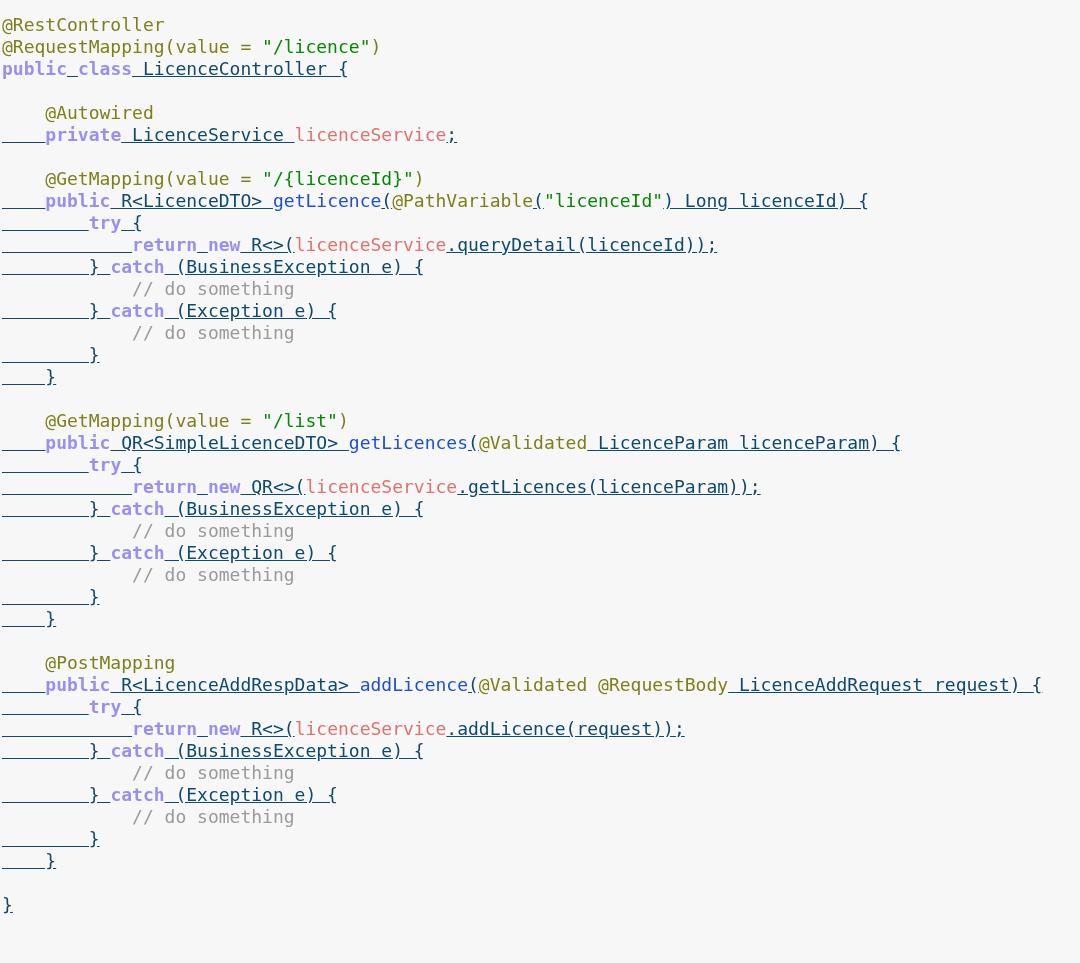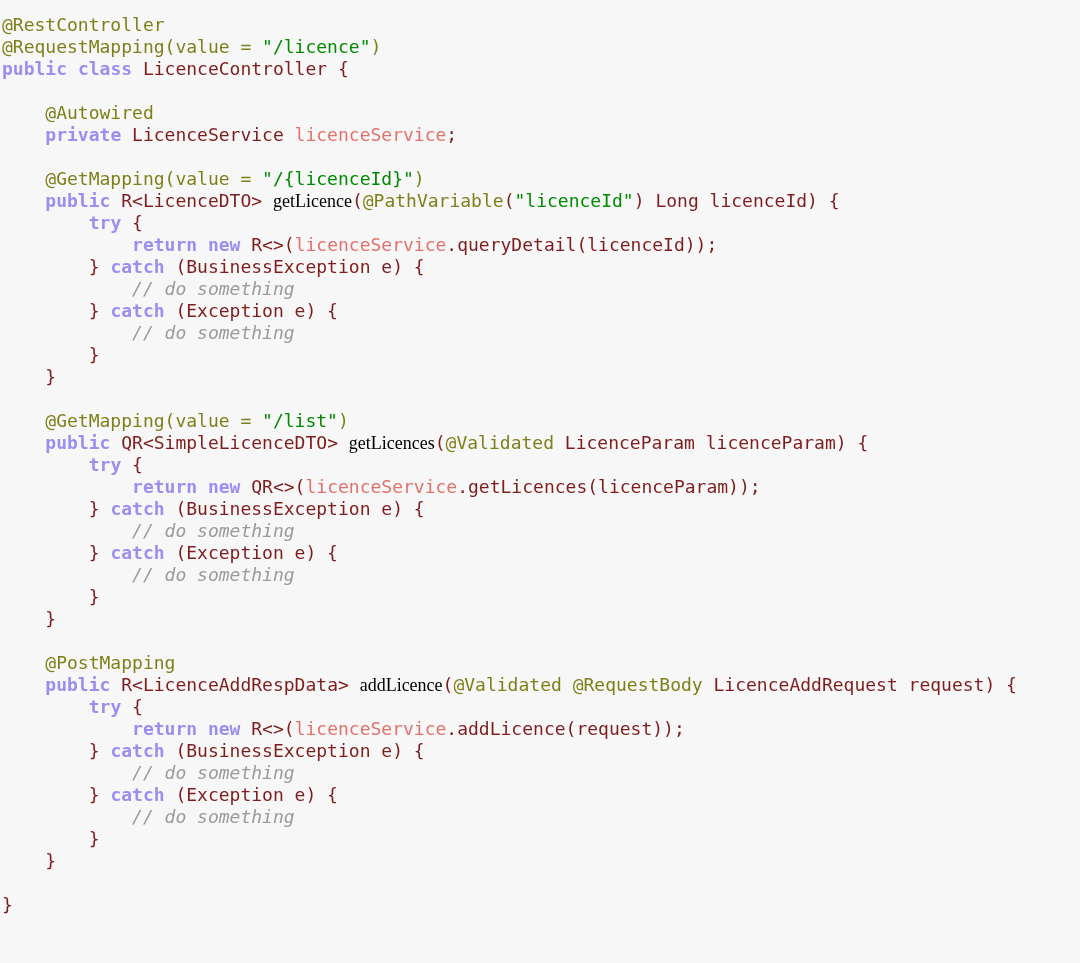--- a/index.html
+++ b/index.html
@@ -18,24 +18,24 @@
     padding: 14px 0 0 2px;
     font-size: 18px;
     line-height: 22px;
     letter-spacing: 0px;
     white-space: pre;
     color: #2b2b2b;
     -webkit-font-smoothing: antialiased;
   }
   .ln { display: block; height: 22px; white-space: pre; }
   
-  .t-plain { color: #7f1d1d; }
+  .t-plain { color: #0c4a6e; text-decoration: underline; }
   .t-kw    { color: #9a8ef0; font-weight: bold; }
   .t-anno  { color: #7f7f19; }
   .t-str   { color: #008a00; }
-  .t-decl  { color: #000000; font-family: Liberation Serif, serif; }
+  .t-decl  { color: #1d4ed8; }
   .t-field { color: #e0726b; }
-  .t-cmt   { color: #9a9a9a; font-style: italic; }
+  .t-cmt   { color: #9a9a9a; }
 </style>
 </head>
 <body style="background: rgb(247, 247, 247);">
 
 <div id="code-block"><span class="ln"><span class="t-anno">@RestController</span></span><span class="ln"><span class="t-anno">@RequestMapping(value = </span><span class="t-str">"/licence"</span><span class="t-anno">)</span></span><span class="ln"><span class="t-kw">public</span><span class="t-plain"> </span><span class="t-kw">class</span><span class="t-plain"> LicenceController {</span></span><span class="ln">&nbsp;</span><span class="ln"><span class="t-anno">    @Autowired</span></span><span class="ln"><span class="t-plain">    </span><span class="t-kw">private</span><span class="t-plain"> LicenceService </span><span class="t-field">licenceService</span><span class="t-plain">;</span></span><span class="ln">&nbsp;</span><span class="ln"><span class="t-anno">    @GetMapping(value = </span><span class="t-str">"/{licenceId}"</span><span class="t-anno">)</span></span><span class="ln"><span class="t-plain">    </span><span class="t-kw">public</span><span class="t-plain"> R&lt;LicenceDTO&gt; </span><span class="t-decl">getLicence</span><span class="t-plain">(</span><span class="t-anno">@PathVariable</span><span class="t-plain">(</span><span class="t-str">"licenceId"</span><span class="t-plain">) Long licenceId) {</span></span><span class="ln"><span class="t-plain">        </span><span class="t-kw">try</span><span class="t-plain"> {</span></span><span class="ln"><span class="t-plain">            </span><span class="t-kw">return</span><span class="t-plain"> </span><span class="t-kw">new</span><span class="t-plain"> R&lt;&gt;(</span><span class="t-field">licenceService</span><span class="t-plain">.queryDetail(licenceId));</span></span><span class="ln"><span class="t-plain">        } </span><span class="t-kw">catch</span><span class="t-plain"> (BusinessException e) {</span></span><span class="ln"><span class="t-cmt">            // do something</span></span><span class="ln"><span class="t-plain">        } </span><span class="t-kw">catch</span><span class="t-plain"> (Exception e) {</span></span><span class="ln"><span class="t-cmt">            // do something</span></span><span class="ln"><span class="t-plain">        }</span></span><span class="ln"><span class="t-plain">    }</span></span><span class="ln">&nbsp;</span><span class="ln"><span class="t-anno">    @GetMapping(value = </span><span class="t-str">"/list"</span><span class="t-anno">)</span></span><span class="ln"><span class="t-plain">    </span><span class="t-kw">public</span><span class="t-plain"> QR&lt;SimpleLicenceDTO&gt; </span><span class="t-decl">getLicences</span><span class="t-plain">(</span><span class="t-anno">@Validated</span><span class="t-plain"> LicenceParam licenceParam) {</span></span><span class="ln"><span class="t-plain">        </span><span class="t-kw">try</span><span class="t-plain"> {</span></span><span class="ln"><span class="t-plain">            </span><span class="t-kw">return</span><span class="t-plain"> </span><span class="t-kw">new</span><span class="t-plain"> QR&lt;&gt;(</span><span class="t-field">licenceService</span><span class="t-plain">.getLicences(licenceParam));</span></span><span class="ln"><span class="t-plain">        } </span><span class="t-kw">catch</span><span class="t-plain"> (BusinessException e) {</span></span><span class="ln"><span class="t-cmt">            // do something</span></span><span class="ln"><span class="t-plain">        } </span><span class="t-kw">catch</span><span class="t-plain"> (Exception e) {</span></span><span class="ln"><span class="t-cmt">            // do something</span></span><span class="ln"><span class="t-plain">        }</span></span><span class="ln"><span class="t-plain">    }</span></span><span class="ln">&nbsp;</span><span class="ln"><span class="t-anno">    @PostMapping</span></span><span class="ln"><span class="t-plain">    </span><span class="t-kw">public</span><span class="t-plain"> R&lt;LicenceAddRespData&gt; </span><span class="t-decl">addLicence</span><span class="t-plain">(</span><span class="t-anno">@Validated @RequestBody</span><span class="t-plain"> LicenceAddRequest request) {</span></span><span class="ln"><span class="t-plain">        </span><span class="t-kw">try</span><span class="t-plain"> {</span></span><span class="ln"><span class="t-plain">            </span><span class="t-kw">return</span><span class="t-plain"> </span><span class="t-kw">new</span><span class="t-plain"> R&lt;&gt;(</span><span class="t-field">licenceService</span><span class="t-plain">.addLicence(request));</span></span><span class="ln"><span class="t-plain">        } </span><span class="t-kw">catch</span><span class="t-plain"> (BusinessException e) {</span></span><span class="ln"><span class="t-cmt">            // do something</span></span><span class="ln"><span class="t-plain">        } </span><span class="t-kw">catch</span><span class="t-plain"> (Exception e) {</span></span><span class="ln"><span class="t-cmt">            // do something</span></span><span class="ln"><span class="t-plain">        }</span></span><span class="ln"><span class="t-plain">    }</span></span><span class="ln">&nbsp;</span><span class="ln"><span class="t-plain">}</span></span></div>
 
 </body></html>

